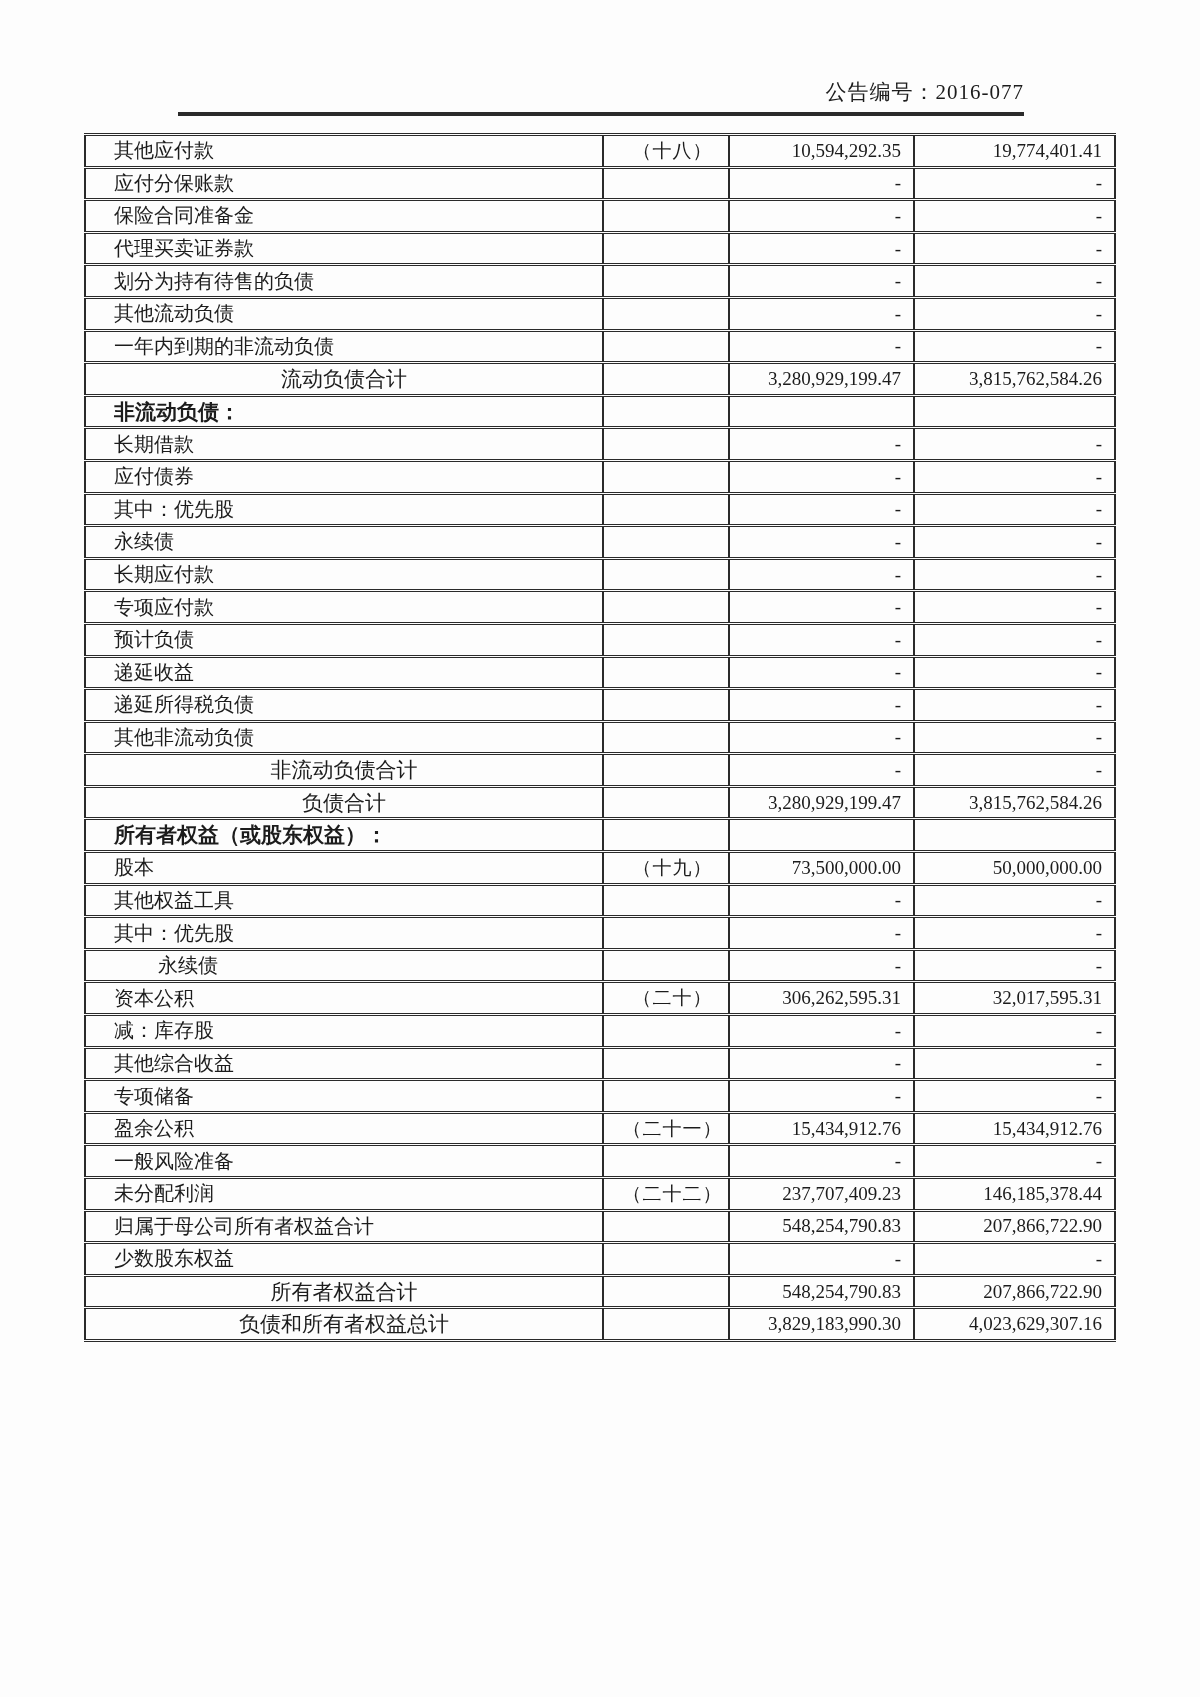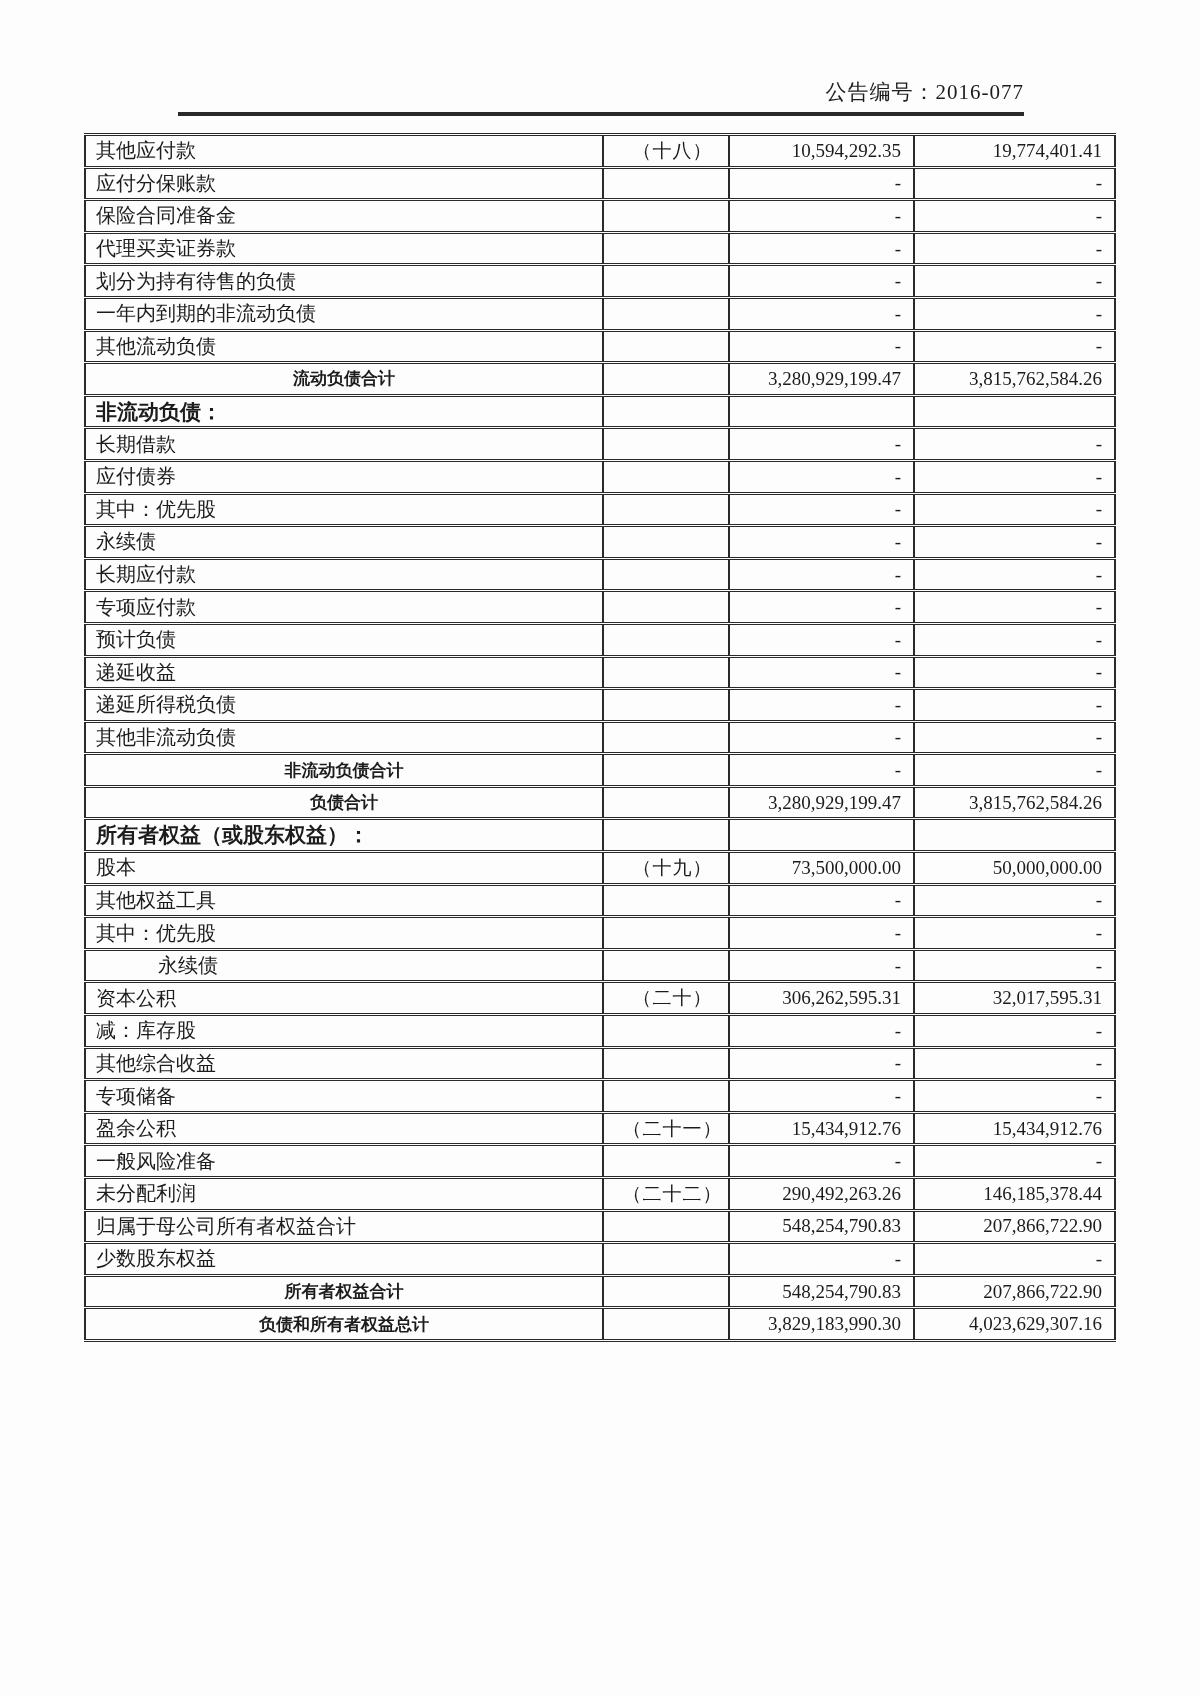--- a/index.html
+++ b/index.html
@@ -43,25 +43,25 @@
     border-right: 2px solid var(--line);
     border-top: 3px double var(--line);
     border-bottom: 3px double var(--line);
     height: 32.6px;
     padding: 0;
     vertical-align: middle;
     font-size: 19px;
     white-space: nowrap;
     overflow: hidden;
   }
-  .bs-table td.c-item   { font-size: 20px; text-align: left; padding-left: 10px; }
+  .bs-table td.c-item   { font-size: 20px; text-align: left; padding-left: 28px; }
   .bs-table td.c-note   { text-align: center; letter-spacing: 1px; padding-left: 13px; }
   .bs-table td.c-cur,
   .bs-table td.c-pri    { text-align: right; padding-right: 12px; }
-  tr.row-total   td.c-item { font-weight: bold; text-align: center; padding-left: 0; font-size: 17px; }
+  tr.row-total   td.c-item { font-weight: normal; text-align: center; padding-left: 0; font-size: 21px; }
   tr.row-section td.c-item { font-weight: bold; font-size: 21px; }
   tr.row-indent  td.c-item { padding-left: 72px; }
 </style>
 </head>
 <body>
 
 <div class="page">
 
   <div class="doc-header">
     <span>公告编号：2016-077</span>
@@ -99,27 +99,27 @@
           <td class="c-cur">-</td>
           <td class="c-pri">-</td>
         </tr>
         <tr class="row-item">
           <td class="c-item">划分为持有待售的负债</td>
           <td class="c-note"></td>
           <td class="c-cur">-</td>
           <td class="c-pri">-</td>
         </tr>
         <tr class="row-item">
+          <td class="c-item">其他流动负债</td>
+          <td class="c-note"></td>
+          <td class="c-cur">-</td>
+          <td class="c-pri">-</td>
+        </tr>
+        <tr class="row-item">
           <td class="c-item">一年内到期的非流动负债</td>
-          <td class="c-note"></td>
-          <td class="c-cur">-</td>
-          <td class="c-pri">-</td>
-        </tr>
-        <tr class="row-item">
-          <td class="c-item">其他流动负债</td>
           <td class="c-note"></td>
           <td class="c-cur">-</td>
           <td class="c-pri">-</td>
         </tr>
         <tr class="row-total">
           <td class="c-item">流动负债合计</td>
           <td class="c-note"></td>
           <td class="c-cur">3,280,929,199.47</td>
           <td class="c-pri">3,815,762,584.26</td>
         </tr>
@@ -263,21 +263,21 @@
         </tr>
         <tr class="row-item">
           <td class="c-item">一般风险准备</td>
           <td class="c-note"></td>
           <td class="c-cur">-</td>
           <td class="c-pri">-</td>
         </tr>
         <tr class="row-item">
           <td class="c-item">未分配利润</td>
           <td class="c-note">（二十二）</td>
-          <td class="c-cur">290,492,263.26</td>
+          <td class="c-cur">237,707,409.23</td>
           <td class="c-pri">146,185,378.44</td>
         </tr>
         <tr class="row-item">
           <td class="c-item">归属于母公司所有者权益合计</td>
           <td class="c-note"></td>
           <td class="c-cur">548,254,790.83</td>
           <td class="c-pri">207,866,722.90</td>
         </tr>
         <tr class="row-item">
           <td class="c-item">少数股东权益</td>

